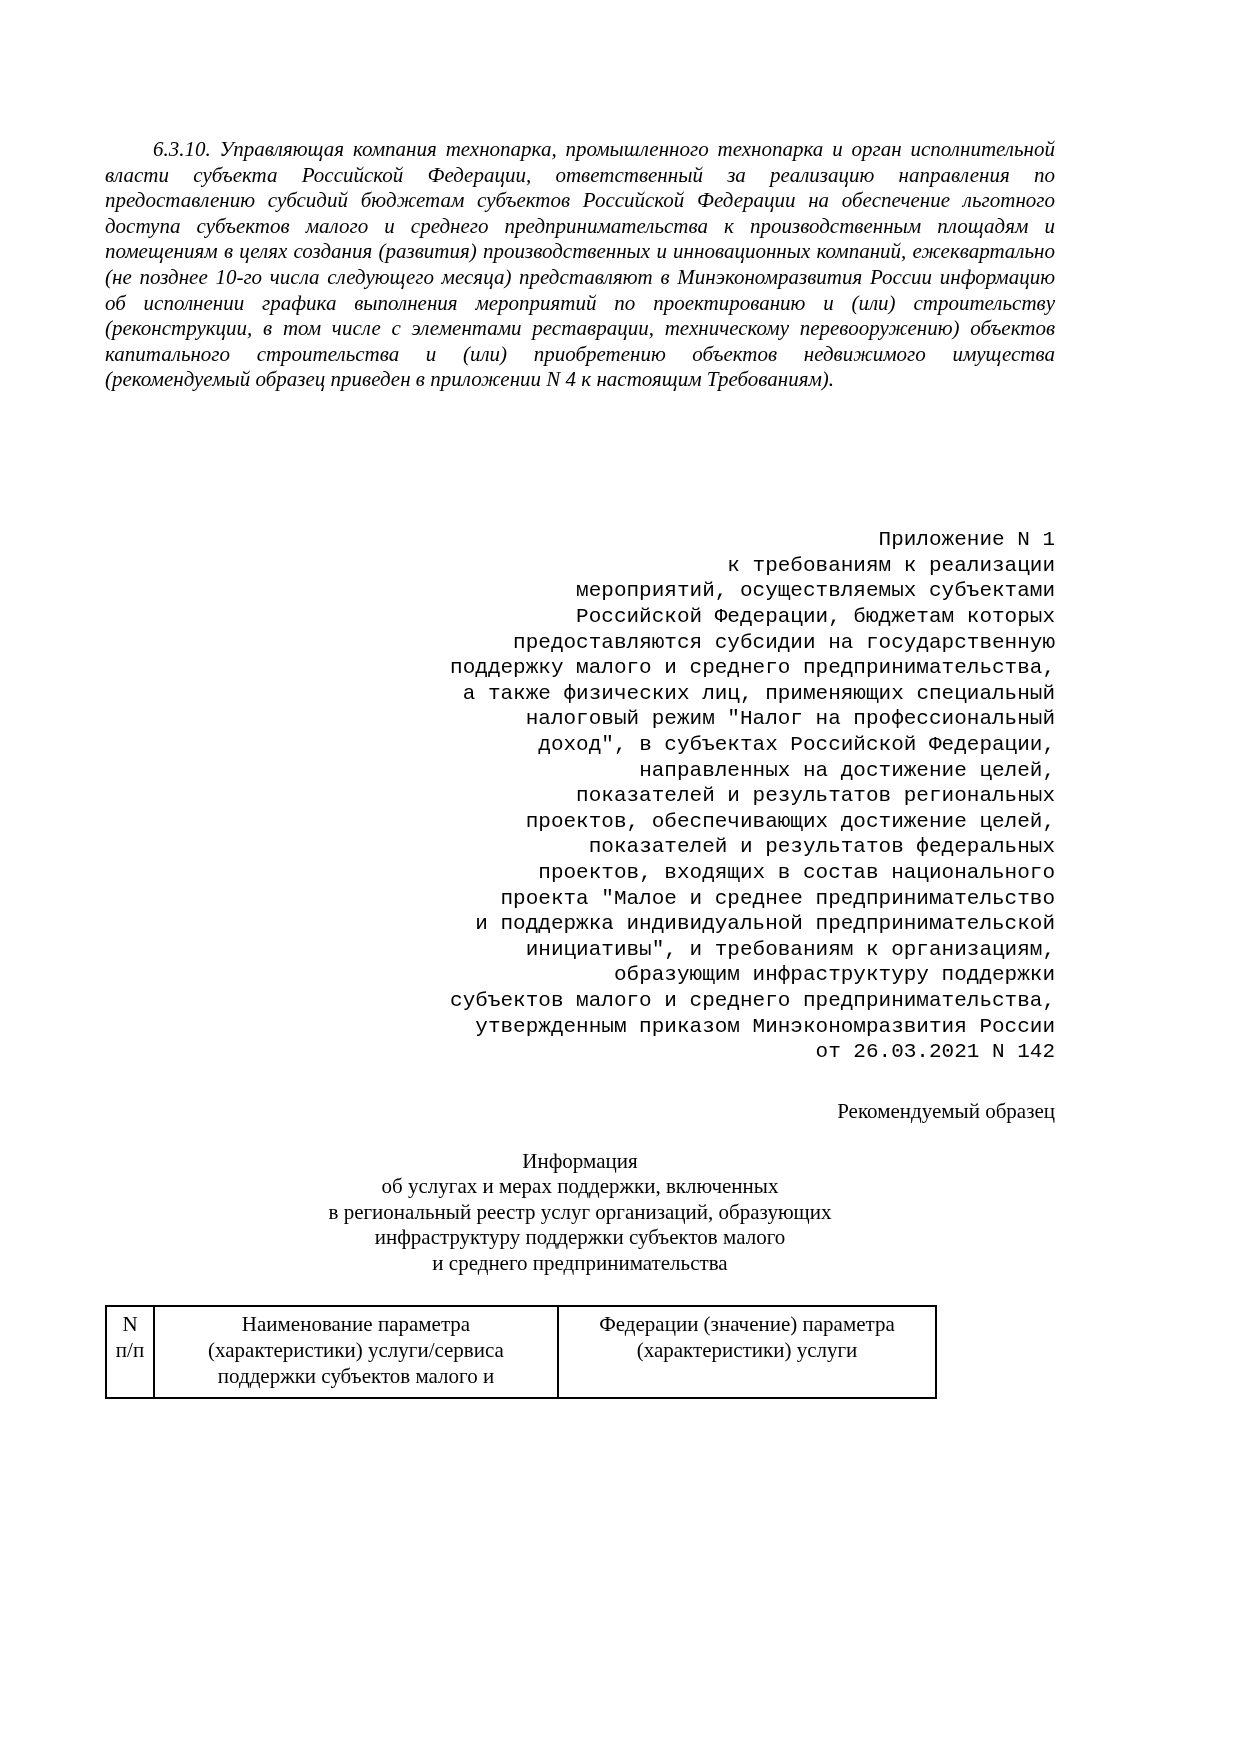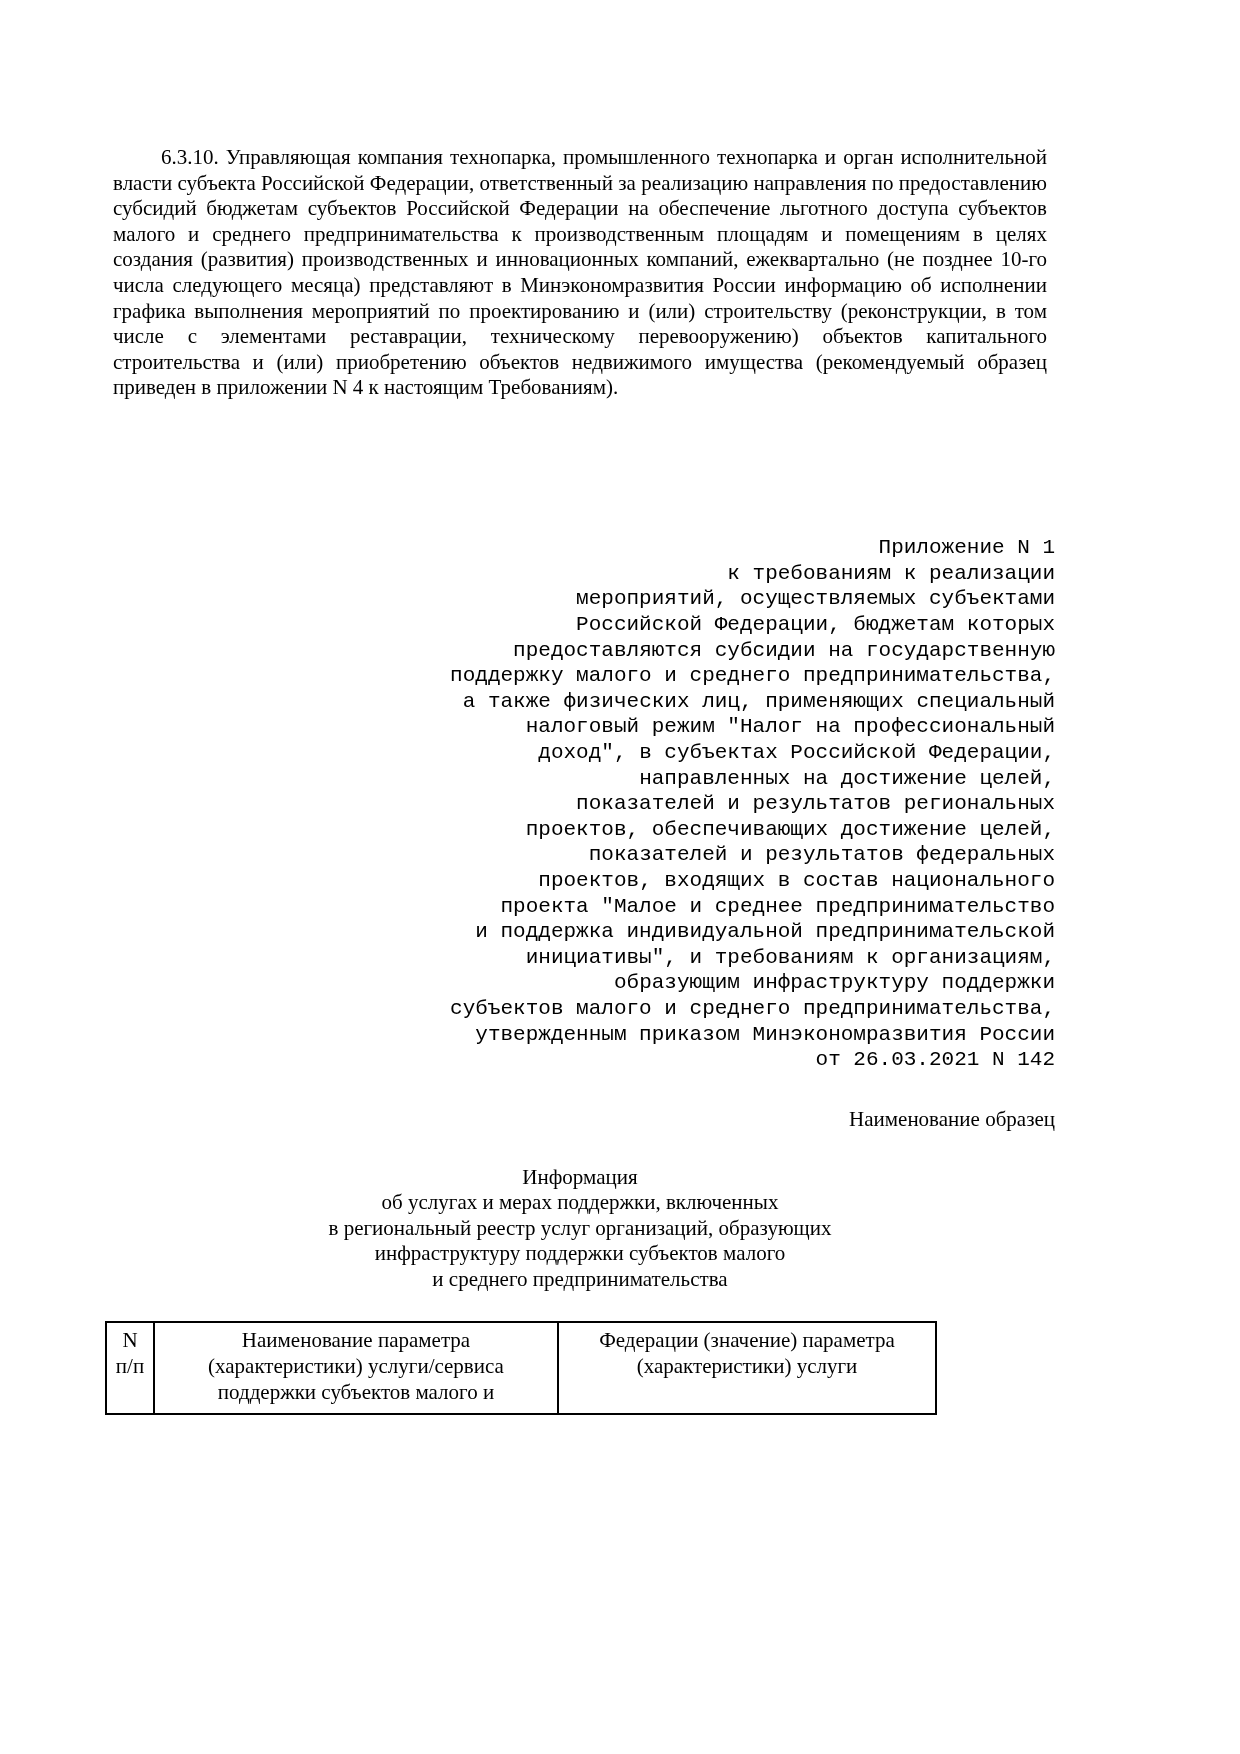--- a/index.html
+++ b/index.html
@@ -17,39 +17,40 @@
     font-family: "Liberation Serif", "DejaVu Serif", serif;
     font-size: 21px;
     line-height: 1.22;
     color: #000000;
     overflow: hidden;
   }
   .pre {
     white-space: pre-line;
   }
   .para-justified {
-    margin: 8px;
+    margin: 0;
     text-align: justify;
     text-indent: 48px;
+    font-style: italic;
   }
   .block-right {
     text-align: right;
   }
   .block-center {
     text-align: center;
   }
   .annex-block {
     margin-top: 134px;
     font-family: Liberation Mono, monospace;
   }
   .sample-label {
     margin-top: 34px;
   }
   .info-title {
-    margin-top: 32px;
+    margin-top: 24px;
   }
   table.doc-table {
     border-collapse: collapse;
     margin-top: 28px;
     width: 830px;
     table-layout: fixed;
   }
   table.doc-table th {
     border: 2px solid #000000;
     font-weight: normal;
@@ -86,21 +87,21 @@
 показателей и результатов федеральных
 проектов, входящих в состав национального
 проекта "Малое и среднее предпринимательство
 и поддержка индивидуальной предпринимательской
 инициативы", и требованиям к организациям,
 образующим инфраструктуру поддержки
 субъектов малого и среднего предпринимательства,
 утвержденным приказом Минэкономразвития России
 от 26.03.2021 N 142</div>
 
-  <div class="block-right sample-label">Наименование образец</div>
+  <div class="block-right sample-label">Рекомендуемый образец</div>
 
   <div class="block-center pre info-title">Информация
 об услугах и мерах поддержки, включенных
 в региональный реестр услуг организаций, образующих
 инфраструктуру поддержки субъектов малого
 и среднего предпринимательства</div>
 
   <table class="doc-table">
     <colgroup>
       <col class="col-num">

